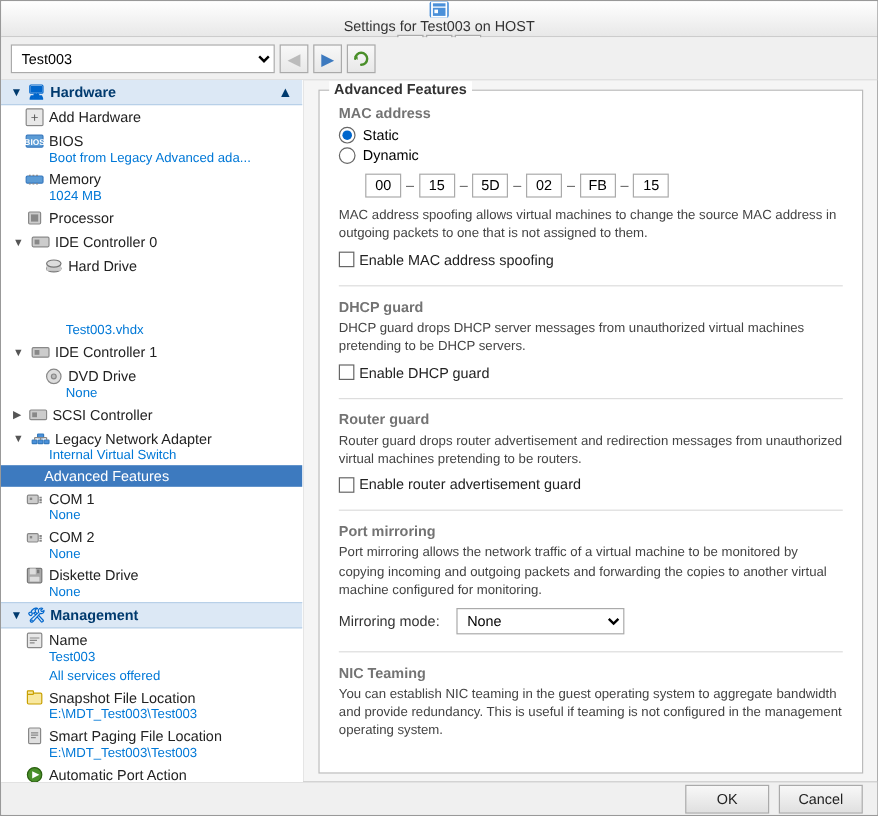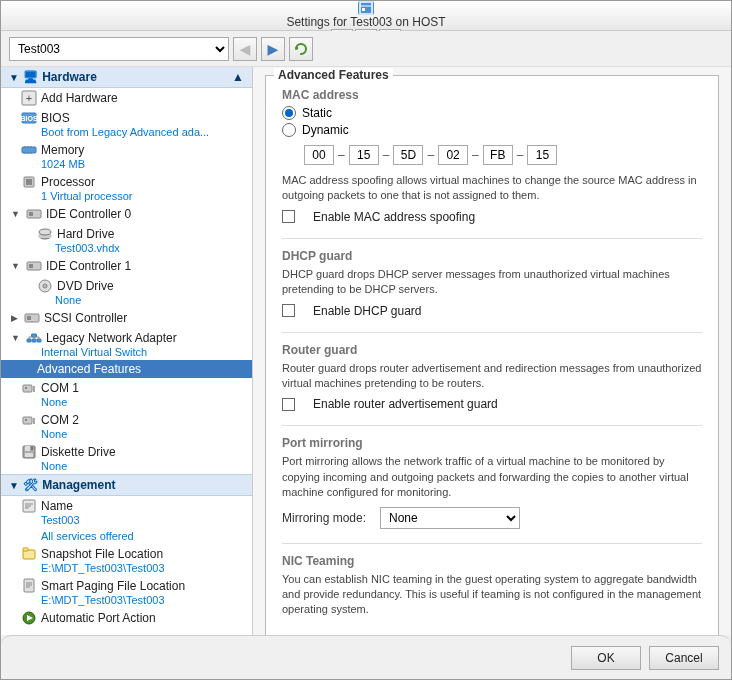--- a/index.html
+++ b/index.html
@@ -274,21 +274,21 @@
     }
 
     .mac-separator {
       font-size: 12px;
       color: #555;
     }
 
     .checkbox-row {
       display: flex;
       align-items: center;
-      gap: 18px;
+      gap: 4px;
     }
 
     .checkbox-box {
       width: 13px;
       height: 13px;
       border: 1px solid #666;
       background: white;
       flex-shrink: 0;
     }
 
@@ -319,29 +319,28 @@
     .mirroring-select {
       width: 140px;
       height: 22px;
       border: 1px solid #aaa;
       background: white;
       font-size: 12px;
       padding: 0 4px;
     }
 
     .bottom-bar {
-      height: 44px;
+      height: 28px;
       background: #f0f0f0;
       border-top: 1px solid #ccc;
       display: flex;
       align-items: center;
       justify-content: flex-end;
       padding: 0 12px;
       gap: 8px;
-      border-radius: 10px;
     }
 
     .bottom-btn {
       width: 70px;
       height: 24px;
       border: 1px solid #aaa;
       background: linear-gradient(to bottom, #f8f8f8, #e0e0e0);
       cursor: pointer;
       font-size: 12px;
       color: #222;
@@ -462,37 +461,36 @@
       <div class="sidebar-item">
         <div class="sidebar-item-row">
           <div class="item-icon">
             <svg width="16" height="16" viewBox="0 0 16 16">
                 <rect x="3" y="3" width="10" height="10" rx="1" fill="#ccc" stroke="#888"></rect>
                 <rect x="5" y="5" width="6" height="6" fill="#888"></rect>
               </svg>
           </div>
           <span class="item-label">Processor</span>
         </div>
-        <span class="sub-text">1 Virtual processor</span>
       </div>
 
       <div class="sidebar-item">
         <div class="sidebar-item-row">
           <span style="font-size:9px;color:#555;margin-left:-10px;margin-right:2px;">▼</span>
           <div class="item-icon">
             <svg width="16" height="16" viewBox="0 0 16 16">
                 <rect x="1" y="4" width="14" height="8" rx="1" fill="#ccc" stroke="#888"></rect>
                 <rect x="3" y="6" width="4" height="4" fill="#888"></rect>
               </svg>
           </div>
           <span class="item-label">IDE Controller 0</span>
         </div>
       </div>
 
-      <div class="sidebar-item" style="padding-left: 36px;">
+      <div class="sidebar-item" style="padding-left: 36px; gap: 40px;">
         <div class="sidebar-item-row">
           <div class="item-icon">
             <svg width="14" height="14" viewBox="0 0 14 14">
                 <ellipse cx="7" cy="9" rx="6" ry="3" fill="#aaa" stroke="#777"></ellipse>
                 <rect x="1" y="5" width="12" height="6" fill="#ccc" stroke="none"></rect>
                 <ellipse cx="7" cy="5" rx="6" ry="3" fill="#ddd" stroke="#777"></ellipse>
               </svg>
           </div>
           <span class="item-label">Hard Drive</span>
         </div>

